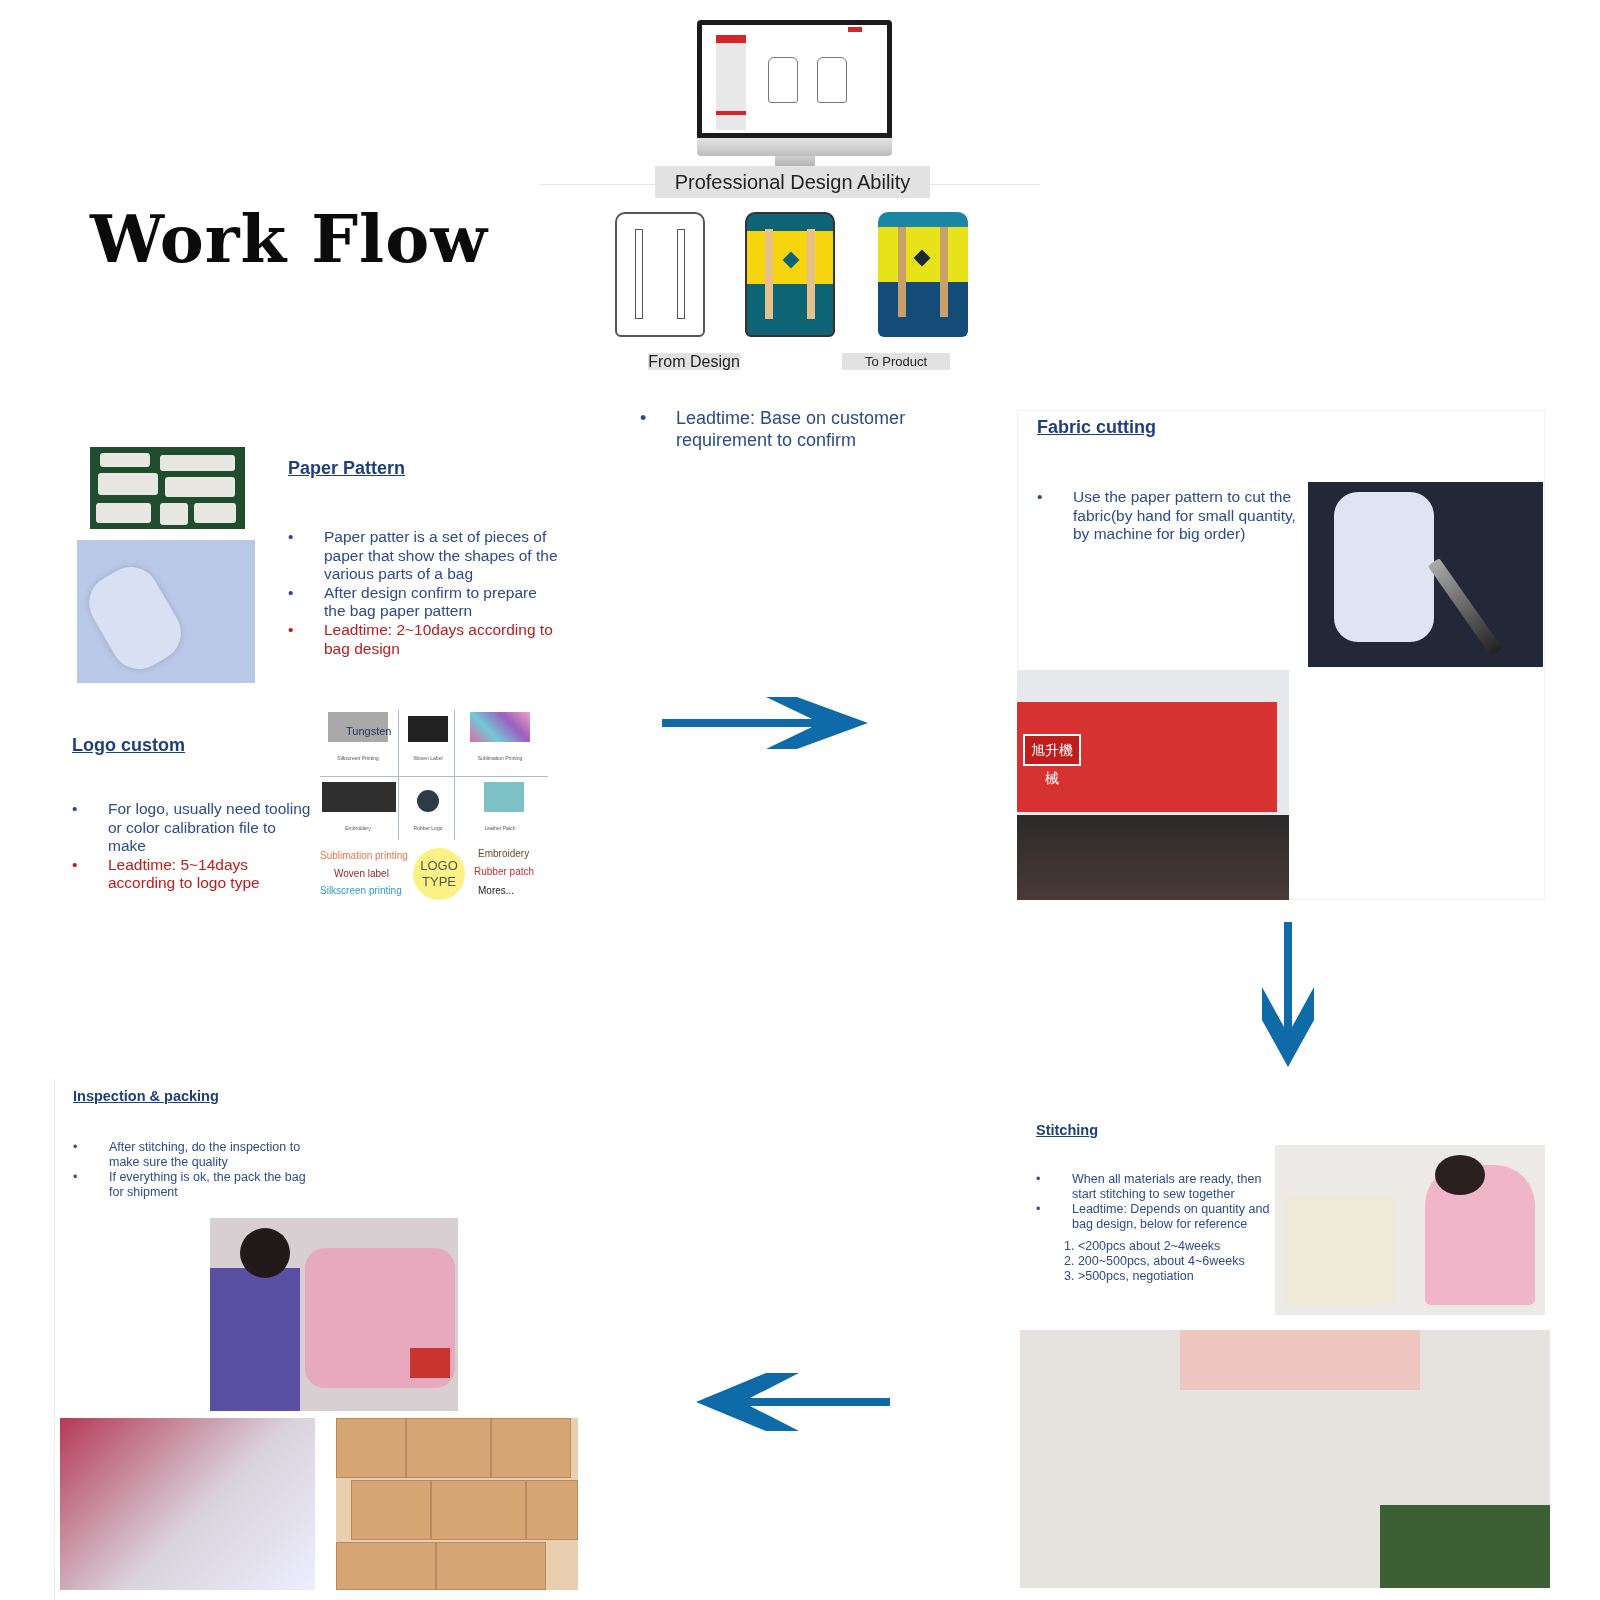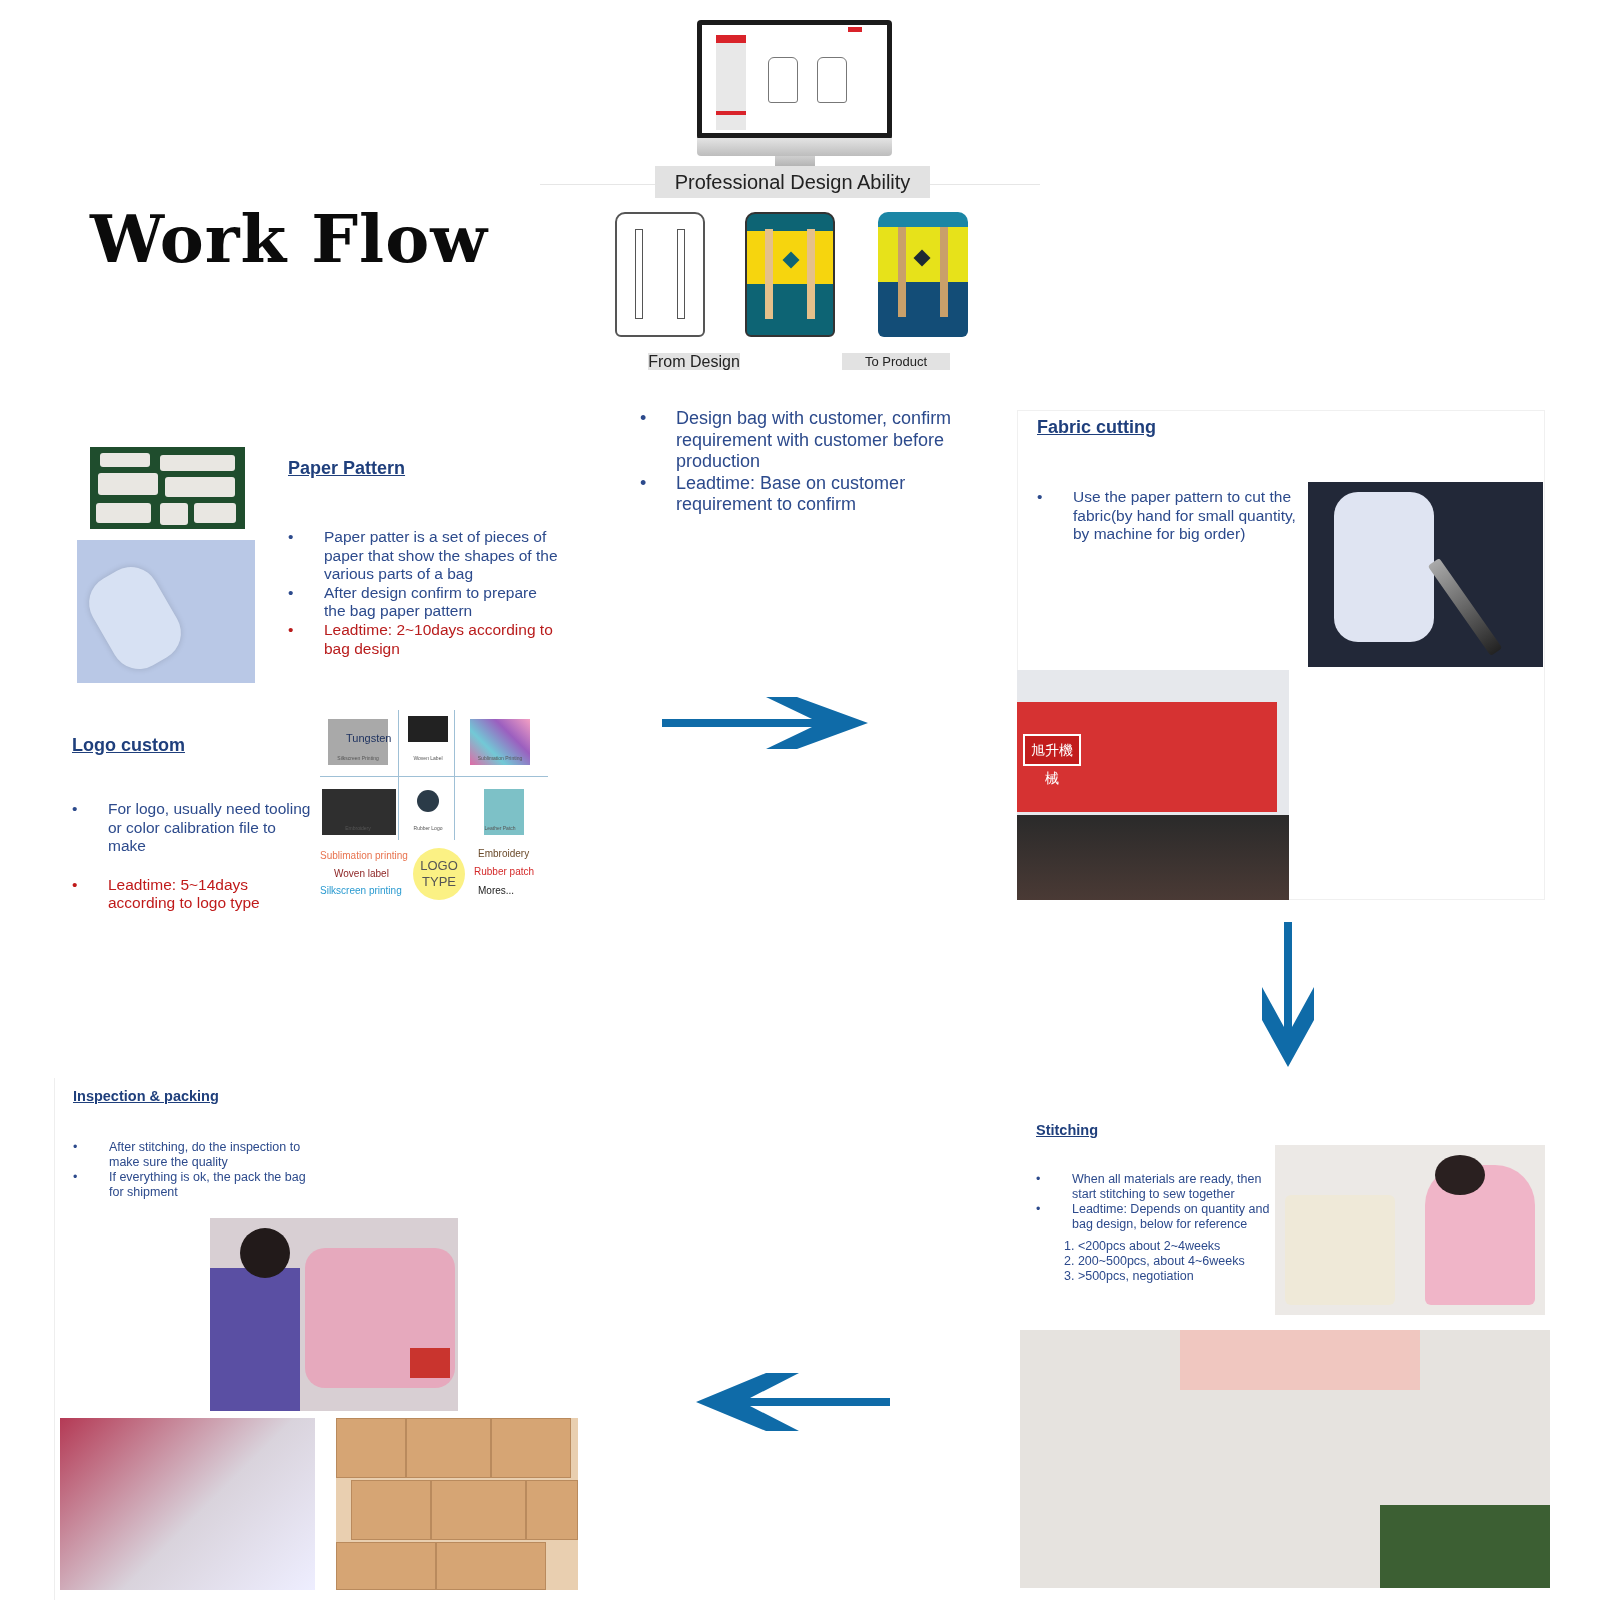--- a/index.html
+++ b/index.html
@@ -55,21 +55,21 @@
   .img-patterns { left: 90px; top: 447px; width: 155px; height: 82px; background: #1f4d2d; }
   .piece { position: absolute; background: #e9e7e2; border-radius: 3px; }
   .img-blue { left: 77px; top: 540px; width: 178px; height: 143px; background: #b9c8e6; }
   .img-blue .shape { position: absolute; left: 22px; top: 28px; width: 72px; height: 100px; background: #d7e1f3; border-radius: 28px; transform: rotate(-30deg); box-shadow: 0 0 6px rgba(0,0,0,.15); }
 
   
   .lc-title { left: 72px; top: 735px; font-size: 18px; }
   .lc-text { left: 72px; top: 800px; width: 245px; font-size: 15.5px; }
   .logo-grid { left: 320px; top: 710px; width: 230px; height: 135px; }
   .lg-cell { position: absolute; width: 76px; height: 67px; }
-  .lg-thumb { position: absolute; left: 8px; top: 9px; width: 60px; height: 46px; }
+  .lg-thumb { position: absolute; left: 8px; top: 2px; width: 60px; height: 30px; }
   .lg-cap { position: absolute; left: 0; top: 45px; width: 76px; text-align: center; font-size: 5px; color: #555; }
   .lg-vline { position: absolute; width: 1px; height: 130px; background: #9fc0d6; top: 0; }
   .lg-hline { position: absolute; height: 1px; width: 228px; background: #9fc0d6; left: 0; top: 66px; }
   .logo-type { left: 320px; top: 848px; width: 230px; height: 50px; }
   .lt-circle { position: absolute; left: 93px; top: 0; width: 52px; height: 52px; background: #fbf184; border-radius: 50%; text-align: center; font-size: 13px; line-height: 16px; color: #555; padding-top: 10px; }
   .lt-item { position: absolute; font-size: 10px; }
 
   
   .arrow svg { display: block; }
 
@@ -140,21 +140,20 @@
 </div>
 <div class="bp bp-photo">
   <div class="strap" style="left:20px;background:#c9a06a;"></div>
   <div class="strap" style="left:62px;background:#c9a06a;"></div>
   <div class="diamond" style="background:#1d2a33;"></div>
 </div>
 <div class="abs label-bar fd">From Design</div>
 <div class="abs label-bar tp">To Product</div>
 
 <ul class="abs blt design-text">
-  <li>Design bag with customer, confirm requirement with customer before production</li>
   <li>Leadtime: Base on customer requirement to confirm</li>
 </ul>
 
 <div class="img img-patterns">
   <div class="piece" style="left:10px;top:6px;width:50px;height:14px;"></div>
   <div class="piece" style="left:70px;top:8px;width:75px;height:16px;"></div>
   <div class="piece" style="left:8px;top:26px;width:60px;height:22px;"></div>
   <div class="piece" style="left:75px;top:30px;width:70px;height:20px;"></div>
   <div class="piece" style="left:6px;top:56px;width:55px;height:20px;"></div>
   <div class="piece" style="left:70px;top:56px;width:28px;height:22px;"></div>
@@ -167,21 +166,21 @@
 <div class="abs h pp-title" style="color: rgb(31, 63, 124);">Paper Pattern</div>
 <ul class="abs blt pp-text">
   <li class="blue">Paper patter is a set of pieces of paper that show the shapes of the various parts of a bag</li>
   <li class="blue">After design confirm to prepare the bag paper pattern</li>
   <li class="red" style="color: #b91c1c;">Leadtime: 2~10days according to bag design</li>
 </ul>
 
 <div class="abs h lc-title" style="color: rgb(31, 63, 124);">Logo custom</div>
 <ul class="abs blt lc-text">
   <li class="blue">For logo, usually need tooling or color calibration file to make</li>
-  <li class="red" style="color: rgb(192, 26, 26); margin-top: 20px;">Leadtime: 5~14days according to logo type</li>
+  <li class="red" style="color: rgb(192, 26, 26);">Leadtime: 5~14days according to logo type</li>
 </ul>
 
 <div class="abs logo-grid">
   <div class="lg-vline" style="left:78px;"></div>
   <div class="lg-vline" style="left:134px;"></div>
   <div class="lg-hline"></div>
   <div class="lg-cell" style="left:0;top:0;">
     <div class="lg-thumb" style="background:#a9a9a9;font-size:11px;color:#1f3360;line-height:38px;padding-left:18px;">Tungsten</div>
     <div class="lg-cap">Silkscreen Printing</div>
   </div>

